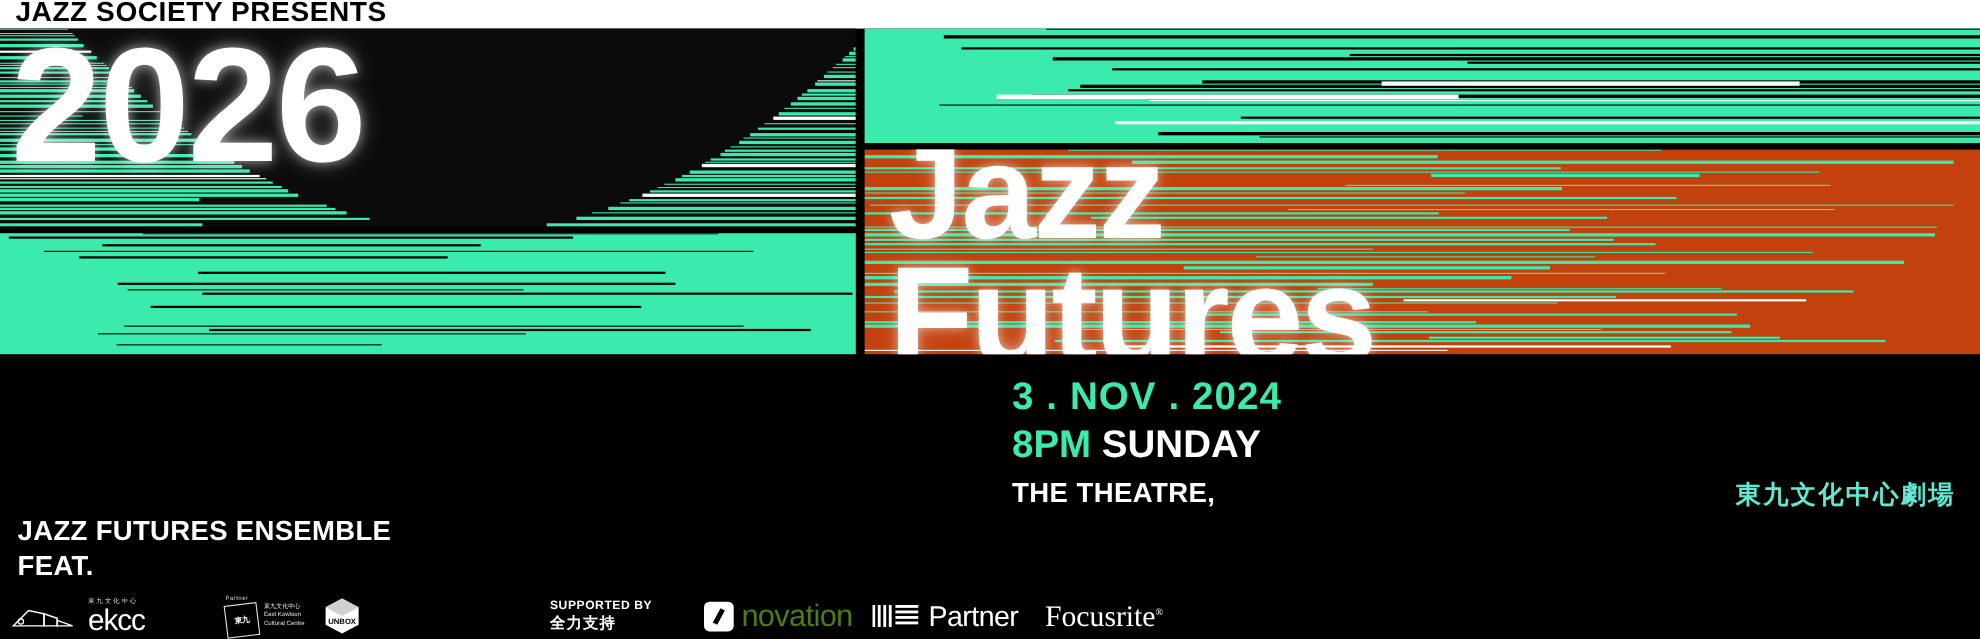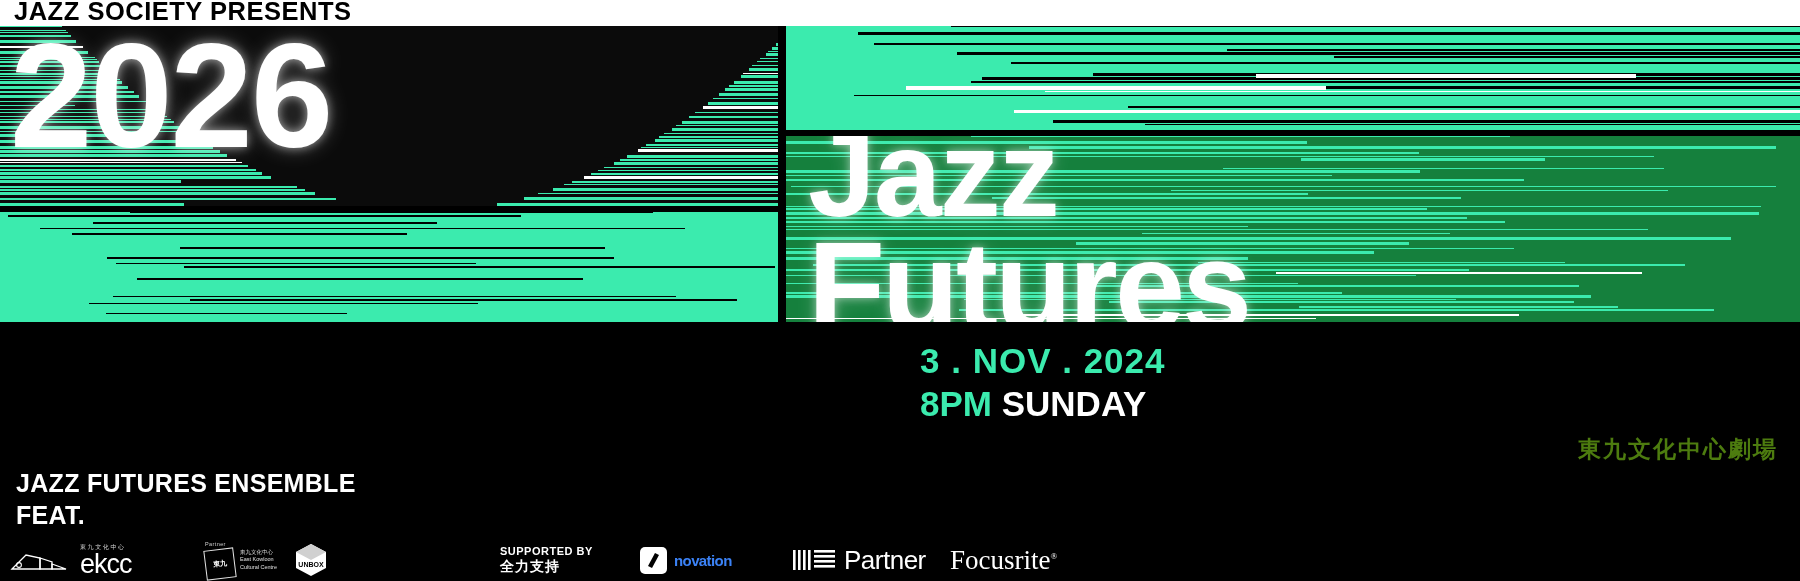--- a/index.html
+++ b/index.html
@@ -25,21 +25,21 @@
   
   .panel { position:absolute; overflow:hidden; }
 
   
   .p-2024 { left:0; top:26px; width:778px; height:180px; background:#0b0b0b; }
   
   .p-greentop { left:786px; top:26px; width:1014px; height:104px; background:#3BEBAE; }
   
   .p-greenband { left:0; top:212px; width:778px; height:110px; background:#3BEBAE; }
   
-  .p-jazz { left:786px; top:136px; width:1014px; height:186px; background:#15803d; }
+  .p-jazz { left:786px; top:136px; width:1014px; height:186px; background:#c2410c; }
 
   
   .scan { position:absolute; left:0; top:0; width:100%; height:100%; pointer-events:none; }
   .scan i { position:absolute; display:block; }
 
   
   .txt-2024 {
     position:absolute; left:10px; top:-4px;
     font-size:148px; font-weight:800; letter-spacing:-2px;
     line-height:1; color:#fff;
@@ -85,21 +85,21 @@
   }
   .timeline { font-size:35px; font-weight:700; line-height:1.22; white-space:nowrap; }
   .timeline .hr { color:#3BEBAE; }
   .timeline .day { color:#fff; }
   .venue {
     margin-top:8px; font-size:25px; font-weight:600; line-height:1.25;
     letter-spacing:0.4px; color:#fff; white-space:nowrap;
   }
   .cn-venue {
     position:absolute; left:1578px; top:108px;
-    font-size:23px; font-weight:700; letter-spacing:2px; color:#4d7c0f;
+    font-size:23px; font-weight:700; letter-spacing:2px; color:#5eead4;
     white-space:nowrap;
   }
 
   
   .sponsors { position:absolute; left:0; top:206px; width:1800px; height:56px; }
   .sp { position:absolute; top:0; height:56px; display:flex; align-items:center; }
 
   .sp-ekcc { left:10px; }
   .ekcc-mark { width:62px; height:30px; margin-right:8px; }
   .ekcc-cn { font-size:6px; letter-spacing:1.6px; color:#d8d8d8; line-height:1; margin-bottom:2px; }
@@ -116,21 +116,21 @@
   .sp-unbox { left:292px; }
   .unbox-cube { width:38px; height:38px; position:relative; }
 
   .sp-supported { left:500px; }
   .sup-en { font-size:11px; font-weight:700; letter-spacing:.5px; color:#fff; line-height:1.3; }
   .sup-cn { font-size:14px; font-weight:700; letter-spacing:1px; color:#fff; line-height:1.25; }
 
   .sp-novation { left:640px; }
   .nov-badge { width:27px; height:27px; background:#fff; border-radius:5px; margin-right:7px;
                position:relative; }
-  .nov-word { font-size:15px; font-weight:700; letter-spacing:-.6px; color:#3b82f6; }
+  .nov-word { font-size:28px; font-weight:400; letter-spacing:-.6px; color:#4d7c0f; }
 
   .sp-ableton { left:793px; }
   .abl-mark { width:42px; height:24px; margin-right:9px; }
   .abl-word { font-size:26px; font-weight:400; letter-spacing:-.5px; color:#fff; }
 
   .sp-focusrite { left:950px; }
   .foc-word { font-size:27px; color:#fff; font-family:"Liberation Serif", serif; letter-spacing:0; }
   .foc-word sup { font-size:9px; vertical-align:super; }
 </style>
 </head>
@@ -334,20 +334,21 @@
     <div>FEAT.</div>
   </div>
 
   <div class="datecol">
     <div class="dateline">3 . NOV . 2024</div>
     <div class="timeline">
       <span class="hr">8PM</span>
       <span class="day">SUNDAY</span>
     </div>
     <div class="venue">
+      <div>THE THEATRE,</div>
     </div>
   </div>
 
   <div class="cn-venue">東九文化中心劇場</div>
 
   <div class="sponsors">
 
     <div class="sp sp-ekcc">
       <svg class="ekcc-mark" viewBox="0 0 62 30">
         <path d="M2 24 L16 10 L30 13 L30 24 Z" fill="none" stroke="#fff" stroke-width="1.3"></path>

